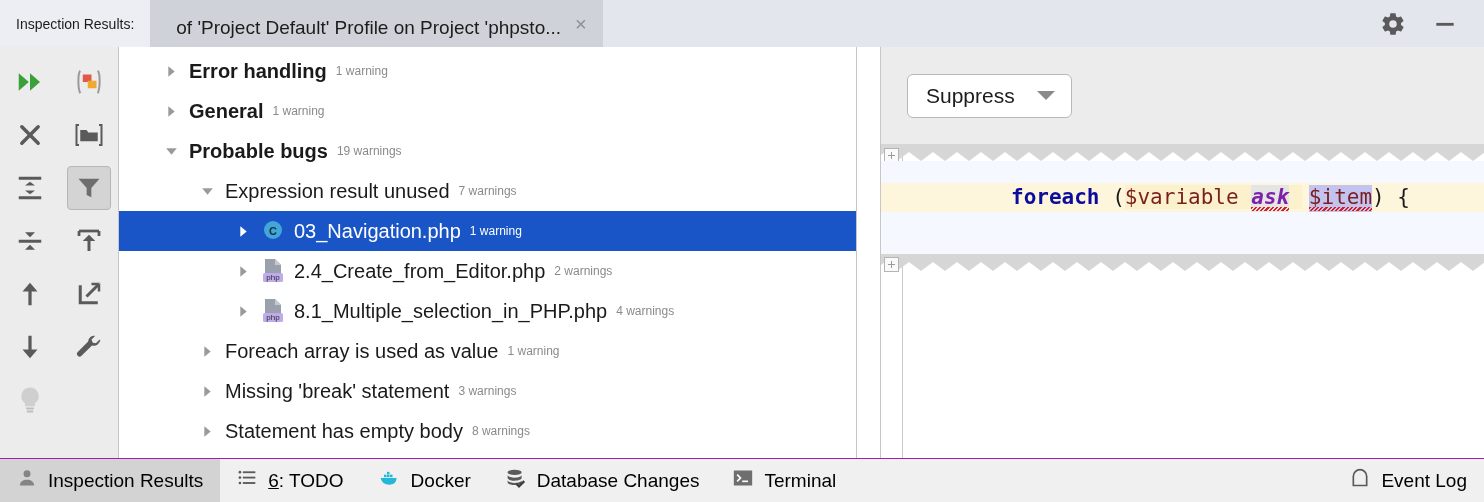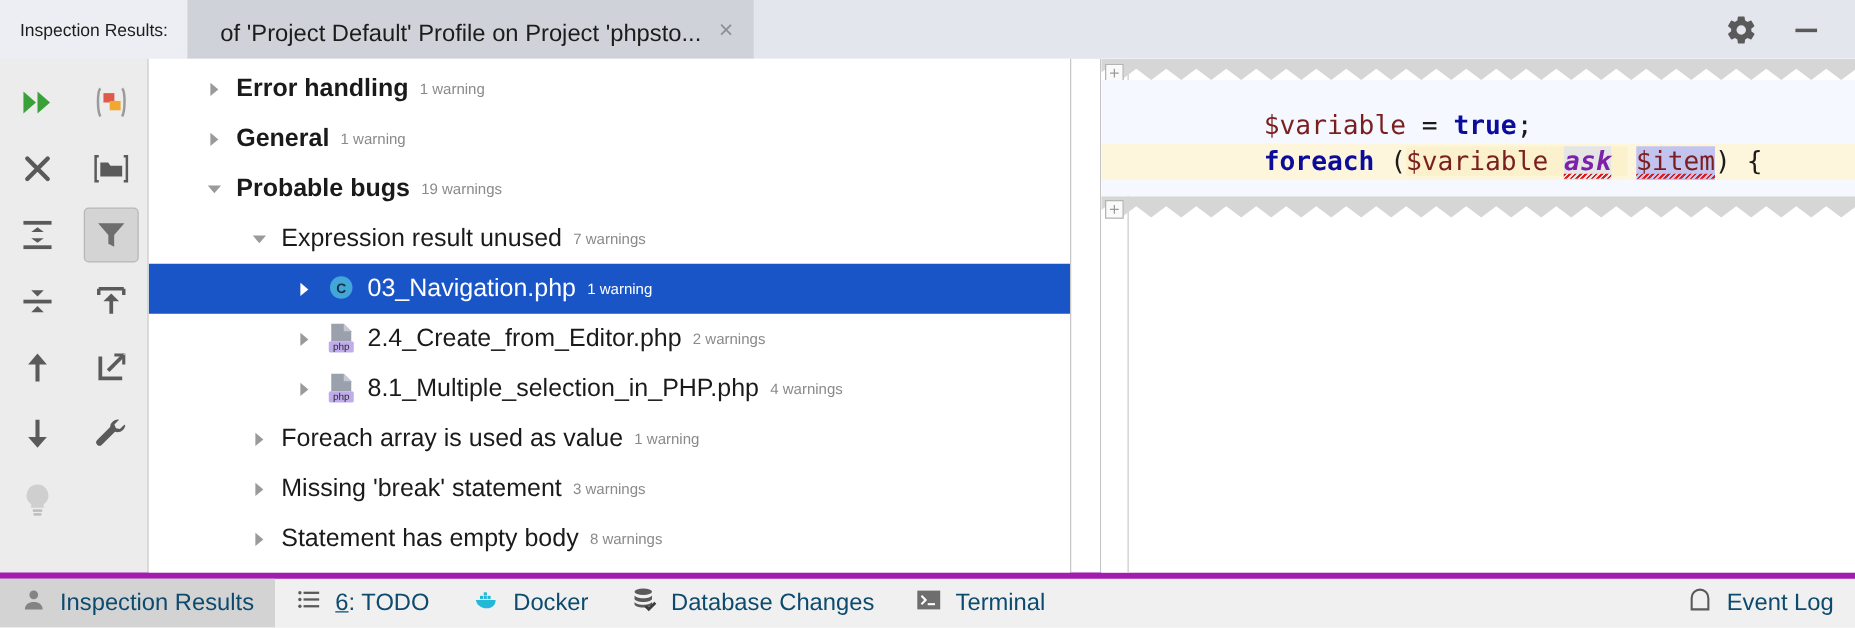--- a/index.html
+++ b/index.html
@@ -106,22 +106,22 @@
   .hl-yellow { background: #fbf2cd; }
   .hl-blue { background: #c3c3f0; margin-left: 7px; }
   .squig { border-bottom: 3px solid transparent; position: relative; }
   .squig::after {
     content: ""; position: absolute; left: 0; right: 0; bottom: -2px; height: 4px;
     background-image: repeating-linear-gradient(135deg, #e01b1b 0 1.5px, transparent 1.5px 3px);
   }
 
   
   .statusbar {
-    height: 44px; background: #f0f0f0; border-top: 5px solid #a21caf;
-    display: flex; align-items: stretch; font-size: 19px; color: #0c4a6e; flex: none;
+    height: 44px; background: #f0f0f0; border-top: 1px solid #a21caf;
+    display: flex; align-items: stretch; font-size: 19px; color: #000000; flex: none;
   }
   .sb-item { display: flex; align-items: center; gap: 11px; padding: 0 17px; cursor: pointer; }
   .sb-item.active { background: #d3d3d3; }
   .sb-spacer { flex: 1; }
   .mnemonic { text-decoration: underline; }
 </style>
 </head>
 <body>
 
 <div class="app">
@@ -402,34 +402,39 @@
           <span class="label">Statement has empty body</span>
           <span class="count">8 warnings</span>
         </div>
 
       </div>
     </div>
 
     <div class="split"></div>
 
     <div class="right">
+      <div class="right-top">
+        <div class="suppress">
+          <span>Suppress</span>
+          <span class="caret"></span>
+        </div>
+      </div>
 
       <div class="editor">
         <div class="gutter"></div>
 
         <div class="zig" style="top:0">
           <svg width="604" height="17" preserveAspectRatio="none" viewBox="0 0 604 17">
             <path fill="#d6d6d6" d="M0 0h604v8l-12 9-12-9-12 9-12-9-12 9-12-9-12 9-12-9-12 9-12-9-12 9-12-9-12 9-12-9-12 9-12-9-12 9-12-9-12 9-12-9-12 9-12-9-12 9-12-9-12 9-12-9-12 9-12-9-12 9-12-9-12 9-12-9-12 9-12-9-12 9-12-9-12 9-12-9-12 9-12-9-12 9-12-9-12 9-12-9-12 9-12-9-12 9-12-9-12 9-12-9-12 9-12-9z"></path>
           </svg>
         </div>
         <div class="foldmark" style="top:4px"></div>
 
         <div class="code-area" style="top:17px; height:93px;">
           <div class="code-line" style="height:22px"> </div>
-          <div class="code-line"><span class="tk-var">$variable</span><span class="tk-op"> = </span><span class="tk-kw">true</span><span class="tk-op">;</span></div>
           <div class="code-line cl-hl"><span class="tk-kw">foreach</span><span class="tk-op"> (</span><span class="tk-var hl-yellow">$variable</span><span class="hl-yellow"> </span><span class="tk-err squig">ask</span><span class="hl-yellow"> </span><span class="tk-var hl-blue squig">$item</span><span class="tk-op">) {</span></div>
           <div class="code-line" style="height:13px"> </div>
         </div>
 
         <div class="zig" style="top:110px">
           <svg width="604" height="17" preserveAspectRatio="none" viewBox="0 0 604 17">
             <path fill="#d6d6d6" d="M0 0h604v8l-12 9-12-9-12 9-12-9-12 9-12-9-12 9-12-9-12 9-12-9-12 9-12-9-12 9-12-9-12 9-12-9-12 9-12-9-12 9-12-9-12 9-12-9-12 9-12-9-12 9-12-9-12 9-12-9-12 9-12-9-12 9-12-9-12 9-12-9-12 9-12-9-12 9-12-9-12 9-12-9-12 9-12-9-12 9-12-9-12 9-12-9-12 9-12-9-12 9-12-9-12 9-12-9z"></path>
           </svg>
         </div>
         <div class="foldmark" style="top:113px"></div>

